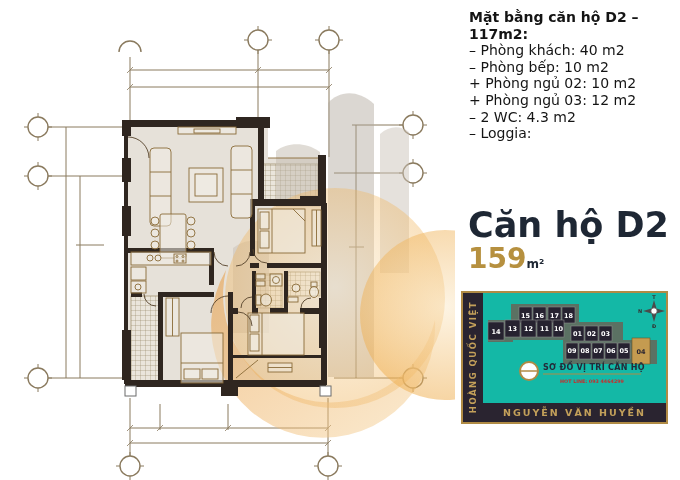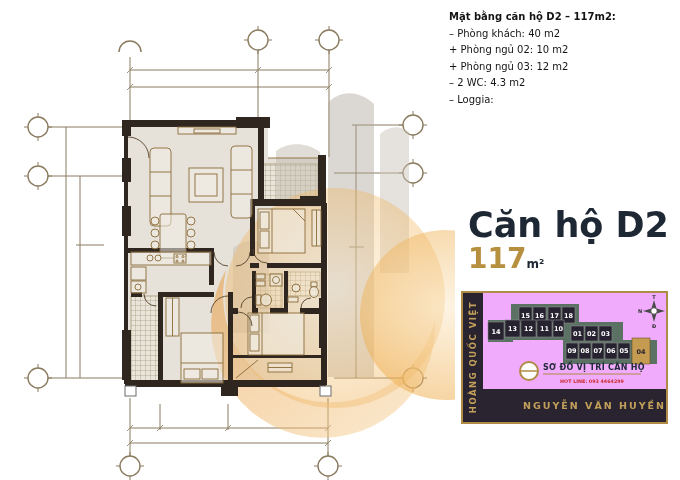--- a/index.html
+++ b/index.html
@@ -1,35 +1,35 @@
 <!DOCTYPE html>
 <html><head>
 <meta charset="utf-8">
 <style>
   html,body{margin:0;padding:0}
   body{width:680px;height:480px;position:relative;background:#fff;overflow:hidden;
        font-family:"DejaVu Sans","Liberation Sans",sans-serif;color:#141414}
   .plan-svg{position:absolute;left:0;top:0}
-  .info{position:absolute;left:449px;top:9px;width:206px;font-size:10px;line-height:16.6px}
+  .info{position:absolute;left:469px;top:9px;width:206px;font-size:14px;line-height:16.6px}
   .info .heading{font-weight:bold}
   .title-block{position:absolute;left:468px;top:206px}
   .title-name{font-size:35px;font-weight:bold;color:#1e2734;line-height:38px}
   .title-area{margin-top:1px;line-height:28px}
   .title-area .val{font-size:28px;font-weight:bold;color:#b6903f}
   .title-area .unit{font-size:12px;font-weight:bold;color:#1e2734}
   .locbox{position:absolute;left:461px;top:291px;width:203px;height:129px;
-          border:2px solid #b08b45;background:#f0abfc}
+          border:2px solid #b08b45;background:#14b8a6}
   .minimap{position:absolute;left:0;top:0}
   .strip-left{position:absolute;left:0;top:0;bottom:0;width:20px;background:#2a2430;
               display:flex;align-items:center;justify-content:center}
   .strip-left span{writing-mode:vertical-rl;transform:rotate(180deg);color:#c3a05a;
               font-size:8.5px;font-weight:bold;letter-spacing:1.5px;white-space:nowrap}
-  .strip-bottom{position:absolute;left:20px;right:0;bottom:0;height:33px;background:#2a2430;
+  .strip-bottom{position:absolute;left:20px;right:0;bottom:0;height:19px;background:#2a2430;
               color:#c3a05a;font-size:9.5px;font-weight:bold;letter-spacing:2px;
-              display:flex;align-items:center;justify-content:flex-end;white-space:nowrap}
+              display:flex;align-items:center;justify-content:center;white-space:nowrap}
 </style>
 </head>
 <body>
 
 <svg class="plan-svg" width="455" height="480" viewBox="0 0 455 480">
   <defs>
     <pattern id="grid" width="5" height="5" patternUnits="userSpaceOnUse">
       <rect width="5" height="5" fill="#eae5db"></rect>
       <path d="M0,0H5 M0,0V5" stroke="#93825f" stroke-width="0.6" fill="none"></path>
     </pattern>
@@ -230,29 +230,30 @@
   <g>
     <rect x="125" y="386" width="11" height="10" fill="#fff" stroke="#6b6b6b"></rect>
     <rect x="320" y="386" width="11" height="10" fill="#fff" stroke="#6b6b6b"></rect>
     <rect x="221" y="387" width="17" height="9" fill="#2f2620"></rect>
   </g>
 </svg>
 
 <div class="info">
   <div class="heading">Mặt bằng căn hộ D2 – 117m2:</div>
   <div>– Phòng khách: 40 m2</div>
+  <div>– Phòng bếp: 10 m2</div>
   <div>+ Phòng ngủ 02: 10 m2</div>
   <div>+ Phòng ngủ 03: 12 m2</div>
   <div>– 2 WC: 4.3 m2</div>
   <div>– Loggia:</div>
 </div>
 
 <div class="title-block">
   <div class="title-name">Căn hộ D2</div>
-  <div class="title-area"><span class="val">117</span><span class="unit">m²</span></div>
+  <div class="title-area"><span class="val">159</span><span class="unit">m²</span></div>
 </div>
 
 <div class="locbox">
   <svg class="minimap" width="203" height="110" viewBox="0 0 203 110">
 
     <g fill="#5b7163">
       <rect x="25" y="27" width="25" height="22"></rect>
       <rect x="48" y="11" width="68" height="36"></rect>
       <rect x="100" y="29" width="60" height="22"></rect>
       <rect x="100" y="47" width="94" height="24"></rect>

